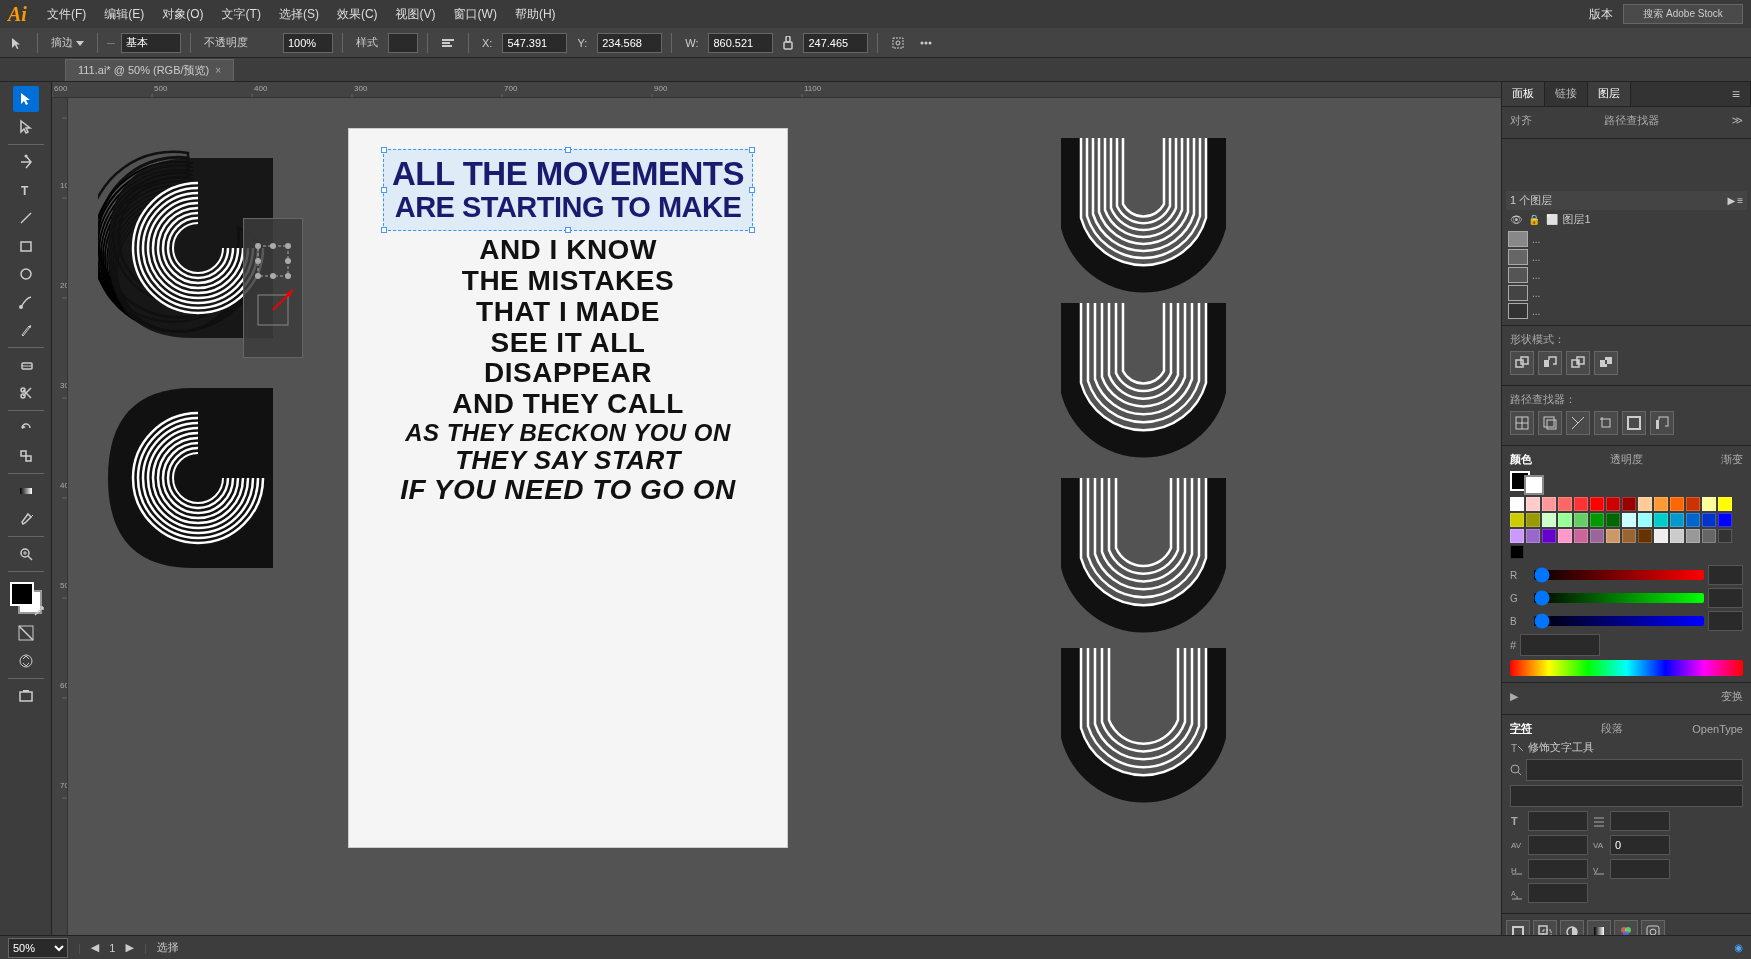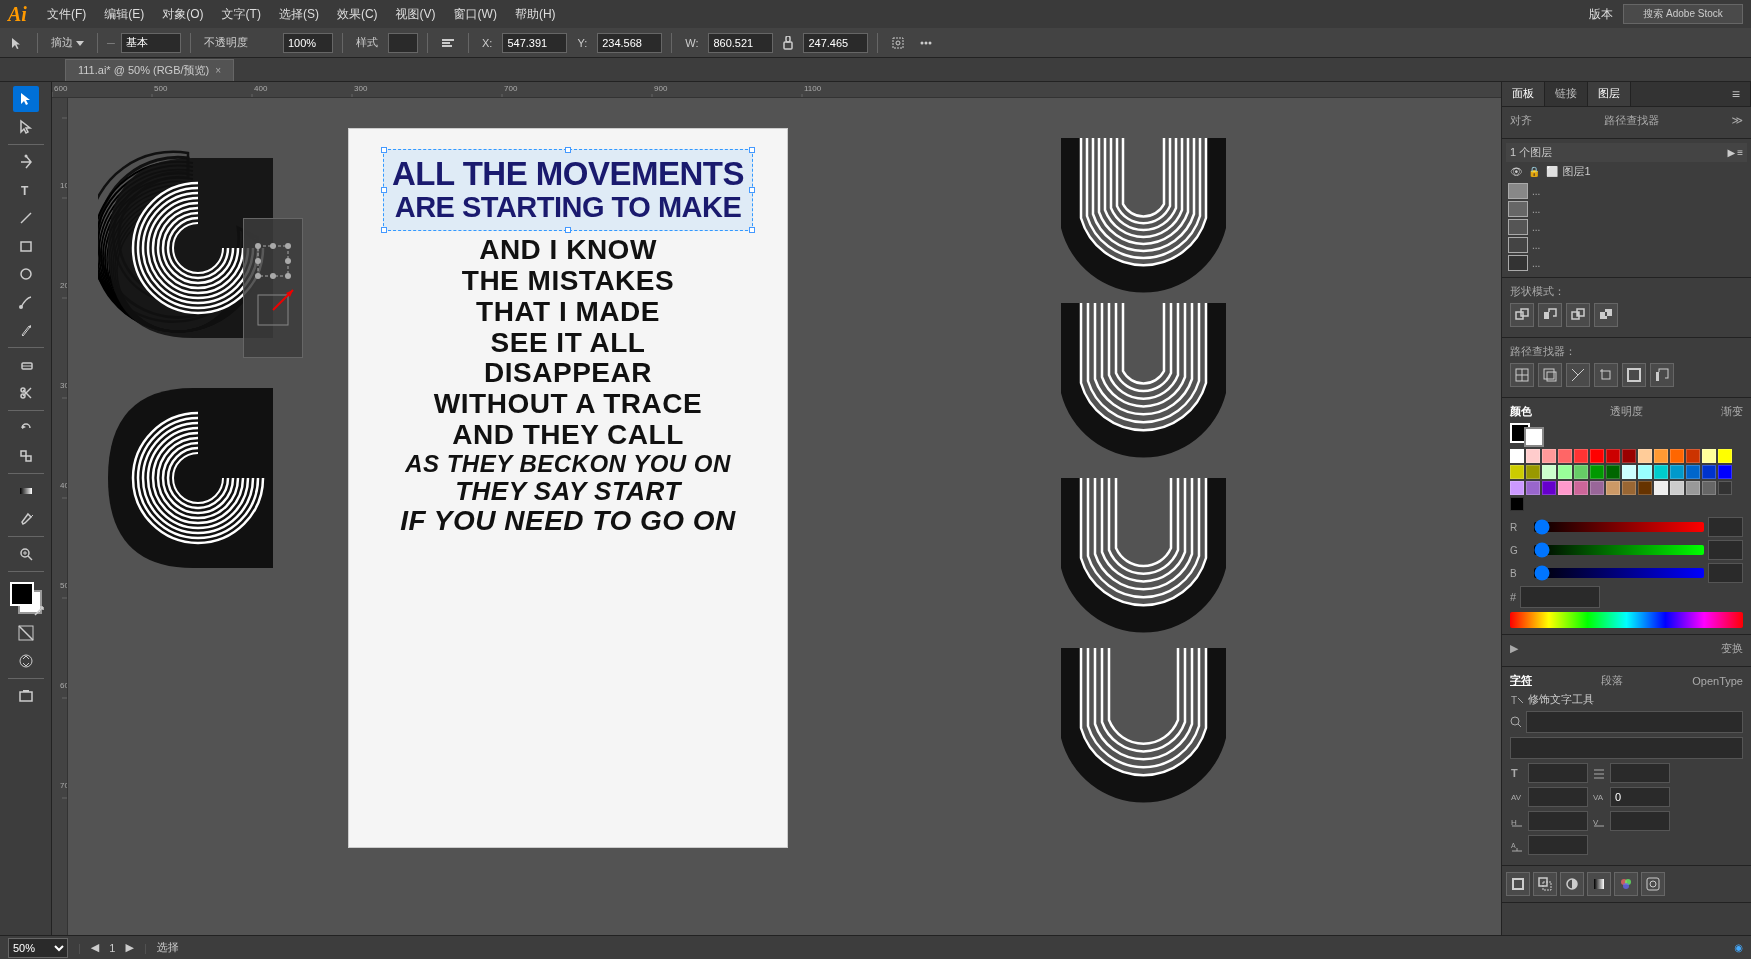--- a/index.html
+++ b/index.html
@@ -760,21 +760,20 @@
 
       <div class="poster-line line-big" style="font-size:33px;letter-spacing:-0.5px;color:#1a1a6e;">ALL THE MOVEMENTS</div>
       <div class="poster-line line-big" style="font-size:29px;letter-spacing:-0.5px;color:#1a1a6e;">ARE STARTING TO MAKE</div>
     </div>
 
     <div class="poster-line line-big" style="font-size:28px;">AND I KNOW</div>
     <div class="poster-line line-big" style="font-size:28px;">THE MISTAKES</div>
     <div class="poster-line line-big" style="font-size:28px;">THAT I MADE</div>
     <div class="poster-line line-big" style="font-size:28px;">SEE IT ALL</div>
     <div class="poster-line line-big" style="font-size:28px;">DISAPPEAR</div>
-    <div class="poster-line line-big" style="font-size:28px;">WITHOUT A TRACE</div>
     <div class="poster-line line-big" style="font-size:28px;">AND THEY CALL</div>
     <div class="poster-line line-italic" style="font-size:24px;font-style:italic;">AS THEY BECKON YOU ON</div>
     <div class="poster-line line-italic" style="font-size:26px;font-style:italic;">THEY SAY START</div>
     <div class="poster-line line-italic" style="font-size:28px;font-style:italic;">IF YOU NEED TO GO ON</div>
   </div>
 
   <svg style="position:absolute;right:270px;top:30px;width:175px;height:700px;" viewBox="0 0 175 700">
 
     <g transform="translate(5,10)">
 
@@ -837,21 +836,21 @@
     </div>
 
     <div class="panel-section">
       <div class="panel-section-title">
         <span>对齐</span>
         <span style="color:#aaa;">路径查找器</span>
         <span style="cursor:pointer;">≫</span>
       </div>
     </div>
 
-    <div class="panel-section" style="padding:4px;">
+    <div class="panel-section" style="padding:4px;margin-top:48px;">
       <div style="display:flex;align-items:center;justify-content:space-between;padding:2px 4px;background:#444;font-size:11px;color:#ccc;">
         <span>1 个图层</span>
         <div style="display:flex;gap:2px;">
           <span style="cursor:pointer;font-size:10px;">▶</span>
           <span style="cursor:pointer;font-size:10px;">≡</span>
         </div>
       </div>
 
       <div class="layer-item">
         <span class="layer-eye">👁</span>

